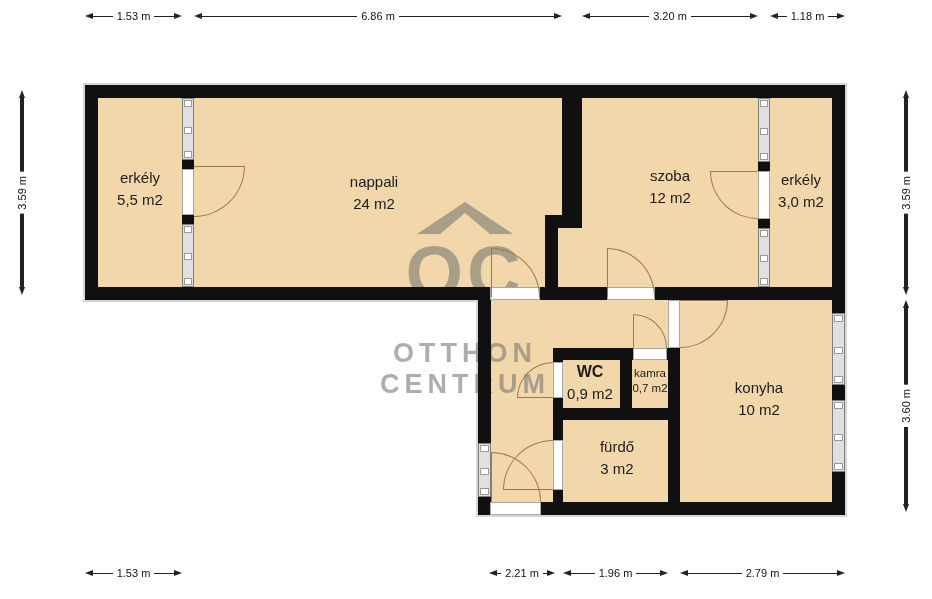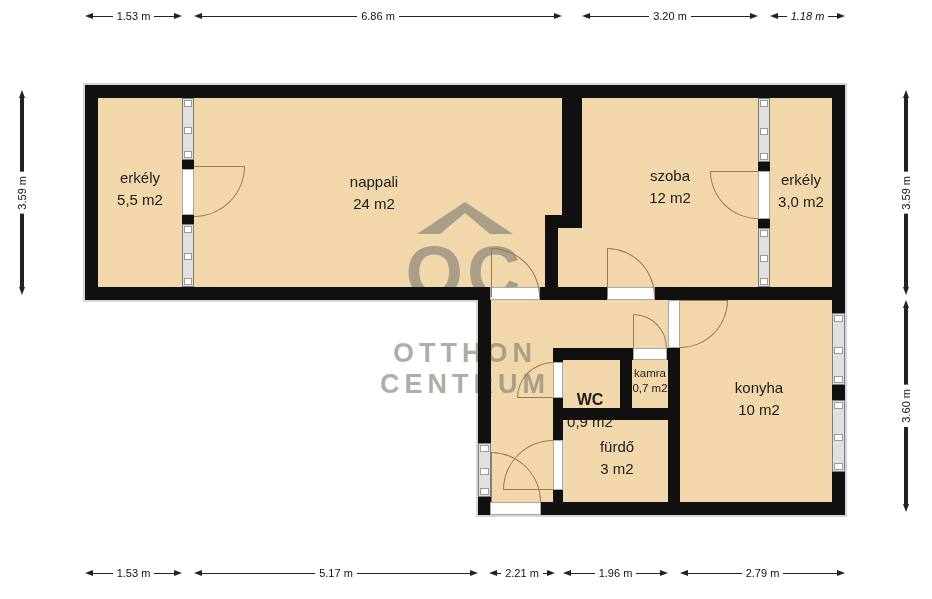--- a/index.html
+++ b/index.html
@@ -155,21 +155,21 @@
     <div>24 m2</div>
   </div>
   <div class="abs rlabel" style="left:670px;top:187px;">
     <div>szoba</div>
     <div>12 m2</div>
   </div>
   <div class="abs rlabel" style="left:801px;top:191px;">
     <div>erkély</div>
     <div>3,0 m2</div>
   </div>
-  <div class="abs rlabel" style="left:590px;top:383px;margin-top:28px;">
+  <div class="abs rlabel" style="left:590px;top:383px;">
     <div class="bold">WC</div>
     <div>0,9 m2</div>
   </div>
   <div class="abs rlabel small" style="left:650px;top:381px;">
     <div>kamra</div>
     <div>0,7 m2</div>
   </div>
   <div class="abs rlabel" style="left:759px;top:399px;">
     <div>konyha</div>
     <div>10 m2</div>
@@ -193,39 +193,32 @@
     <span class="line"></span>
       <span class="ah r"></span>
   </div>
   <div class="abs dim" style="left:582px;top:10px;width:176px;height:12px;">
     <span class="ah l"></span>
       <span class="line"></span>
     <span class="dlabel">3.20 m</span>
     <span class="line"></span>
       <span class="ah r"></span>
   </div>
-  <div class="abs dim" style="left:770px;top:10px;width:75px;height:12px;font-style:italic;">
+  <div class="abs dim" style="left:770px;top:10px;width:75px;height:12px;">
     <span class="ah l"></span>
       <span class="line"></span>
     <span class="dlabel">1.18 m</span>
     <span class="line"></span>
       <span class="ah r"></span>
   </div>
 
   <div class="abs dim" style="left:85px;top:567px;width:97px;height:12px;">
     <span class="ah l"></span>
       <span class="line"></span>
     <span class="dlabel">1.53 m</span>
-    <span class="line"></span>
-      <span class="ah r"></span>
-  </div>
-  <div class="abs dim" style="left:194px;top:567px;width:284px;height:12px;">
-    <span class="ah l"></span>
-      <span class="line"></span>
-    <span class="dlabel">5.17 m</span>
     <span class="line"></span>
       <span class="ah r"></span>
   </div>
   <div class="abs dim" style="left:489px;top:567px;width:66px;height:12px;">
     <span class="ah l"></span>
       <span class="line"></span>
     <span class="dlabel">2.21 m</span>
     <span class="line"></span>
       <span class="ah r"></span>
   </div>

